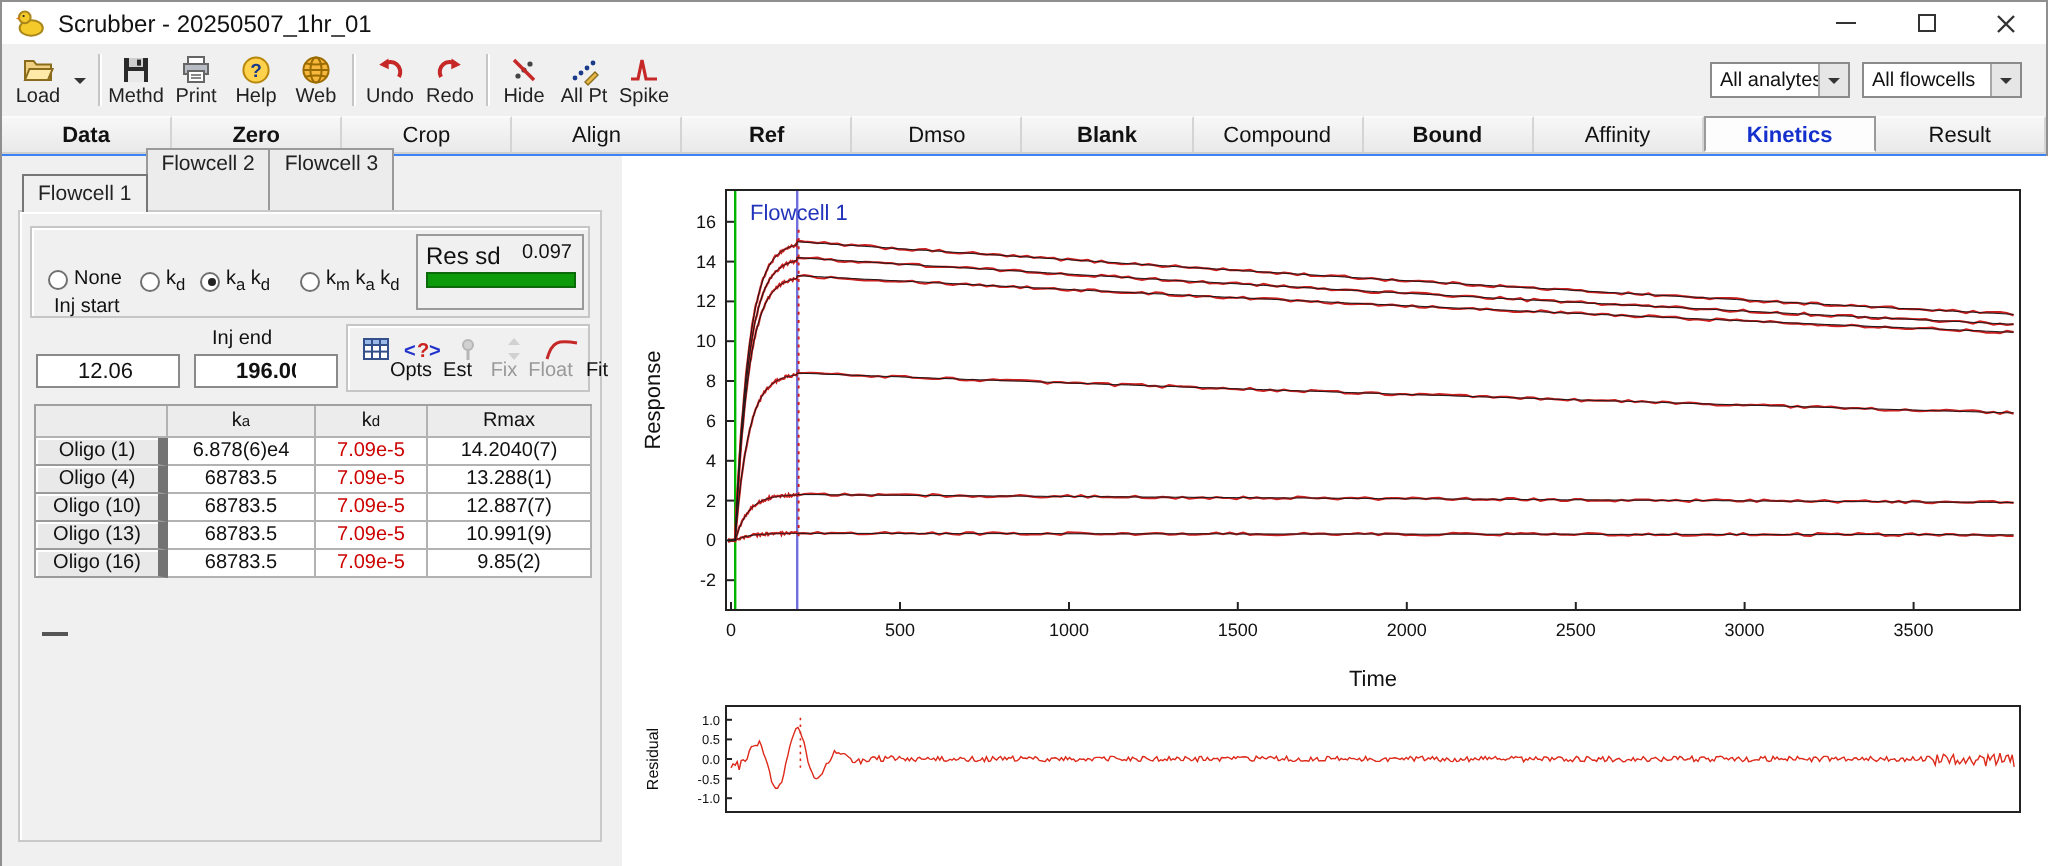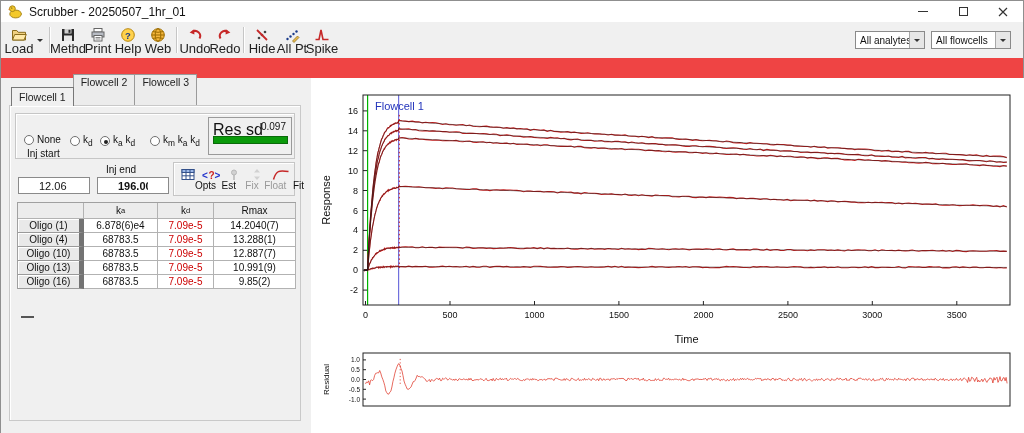--- a/index.html
+++ b/index.html
@@ -1,33 +1,33 @@
 <!DOCTYPE html>
 <html><head>
 <meta charset="utf-8">
 <style>
   * { margin:0; padding:0; box-sizing:border-box; }
   html,body { width:1024px; height:433px; overflow:hidden; background:#fff;
     font-family:"Liberation Sans","DejaVu Sans",sans-serif; font-size:11px; color:#111; }
-  .window { position:relative; width:1024px; height:433px; background:#ef4444; border:1px solid #8f8f8f; }
+  .window { position:relative; width:1024px; height:433px; background:#3b82f6; border:1px solid #8f8f8f; }
 
   
   .titlebar { height:21px; background:#ffffff; display:flex; align-items:center; padding-left:7px; }
   .app-icon { width:15px; height:15px; display:inline-flex; }
   .title { margin-left:6px; font-size:12px; color:#111; white-space:nowrap; }
   .win-controls { margin-left:auto; display:flex; height:100%; }
   .win-btn { width:40px; display:flex; align-items:center; justify-content:center; }
   .min-glyph { width:10px; height:1px; background:#333; display:block; }
   .max-glyph { width:9px; height:9px; border:1px solid #333; display:block; }
 
   
   .toolbar { height:36px; background:#f0f0f0; display:flex; align-items:center; padding:1px 8px 1px 3px; }
   .tbtn { width:30px; height:33px; display:flex; flex-direction:column; align-items:center; justify-content:center; gap:1px; border:1px solid transparent; }
   .ticon { height:16px; display:flex; align-items:center; justify-content:center; }
-  .tlabel { font-size:13px; line-height:10px; color:#222; white-space:nowrap; }
+  .tlabel { font-size:10px; line-height:10px; color:#222; white-space:nowrap; }
   .tarrow { width:12px; height:33px; display:flex; align-items:center; justify-content:center; }
   .tarrow:after { content:""; border:3.5px solid transparent; border-top-color:#333; margin-top:4px; }
   .tsep { width:1px; height:26px; background:#c6c6c6; box-shadow:1px 0 0 #fff; margin:0 3px; }
   .toolbar-right { margin-left:auto; display:flex; gap:6px; margin-right:4px; }
   .combo { height:18px; background:#fff; border:1px solid #8a8a8a; display:flex; align-items:center; font-size:10px; }
   .combo-text { padding:0 4px; flex:1; white-space:nowrap; overflow:hidden; }
   .combo-btn { width:15px; height:16px; background:#e6e6e6; border-left:1px solid #a8a8a8; display:flex; align-items:center; justify-content:center; }
   .combo-btn:after { content:""; border:3.5px solid transparent; border-top-color:#333; margin-top:4px; }
   .combo.analytes { width:70px; }
   .combo.flowcells { width:80px; }
@@ -46,21 +46,21 @@
     background:#ececec; border:1px solid #9a9a9a; border-bottom:none; margin-right:-1px; }
   .fc-tab.active { height:19px; line-height:18px; background:#f0f0f0; position:relative; z-index:2; border-color:#777; }
   .panel-box { position:absolute; left:8px; top:27px; width:292px; height:316px;
     border:1px solid #c9c9c9; box-shadow:inset 1px 1px 0 #ffffff; }
   .fit-box { position:absolute; left:14px; top:35px; width:280px; height:46px;
     border:1px solid #c6c6c6; box-shadow:inset 1px 1px 0 #ffffff; }
   .radio-item { position:absolute; top:20px; display:flex; align-items:center; gap:3px; font-size:10px; white-space:nowrap;text-align:right; }
   .radio-circle { width:10px; height:10px; border-radius:50%; border:1px solid #707070; background:#fff; position:relative; flex:none; }
   .radio-item.sel .radio-circle:after { content:""; position:absolute; left:2.5px; top:2.5px; width:4px; height:4px; border-radius:50%; background:#222; }
   .res-box { position:absolute; left:192px; top:3px; width:84px; height:38px; border:1px solid #9a9a9a; background:#f0f0f0; }
-  .res-label { position:absolute; left:4px; top:3px; font-size:16px; }
+  .res-label { position:absolute; left:4px; top:3px; font-size:12px; }
   .res-value { position:absolute; right:5px; top:3px; font-size:10px; }
   .res-bar { position:absolute; left:4px; top:18px; width:75px; height:8px; border:1px solid #0a6a0a; }
   .inj-label { position:absolute; font-size:10px; }
   .inj-input { position:absolute; width:72px; height:17px; border:1px solid #8a8a8a; background:#fff;
     font-family:inherit; font-size:11px; padding:0 20px; color:#111; }
   .fitbtn-box { position:absolute; left:172px; top:84px; width:122px; height:34px;
     border:1px solid #c6c6c6; box-shadow:inset 1px 1px 0 #ffffff;
     display:flex; align-items:center; justify-content:space-between; padding:1px 2px; }
   .fitbtn { width:23px; height:30px; display:flex; flex-direction:column; align-items:center; justify-content:center; }
   .fitbtn .ficon { height:14px; display:flex; align-items:center; justify-content:center; }
@@ -229,20 +229,34 @@
         <span class="combo-text">All analytes</span>
         <span class="combo-btn"></span>
       </div>
       <div class="combo flowcells">
         <span class="combo-text">All flowcells</span>
         <span class="combo-btn"></span>
       </div>
     </div>
   </div>
 
+  <div class="main-tabs" id="main-tabs">
+      <div class="mtab bold">Data</div>
+      <div class="mtab bold">Zero</div>
+      <div class="mtab">Crop</div>
+      <div class="mtab">Align</div>
+      <div class="mtab bold">Ref</div>
+      <div class="mtab">Dmso</div>
+      <div class="mtab bold">Blank</div>
+      <div class="mtab">Compound</div>
+      <div class="mtab bold">Bound</div>
+      <div class="mtab">Affinity</div>
+      <div class="mtab bold active" style="color: rgb(20, 48, 204);">Kinetics</div>
+      <div class="mtab">Result</div>
+    </div>
 
   <div class="left-panel">
     <div class="fc-tabs" id="fc-tabs">
         <div class="fc-tab active">Flowcell 1</div>
         <div class="fc-tab">Flowcell 2</div>
         <div class="fc-tab">Flowcell 3</div>
       </div>
     <div class="panel-box"></div>
 
     <div class="fit-box" id="fit-box">

